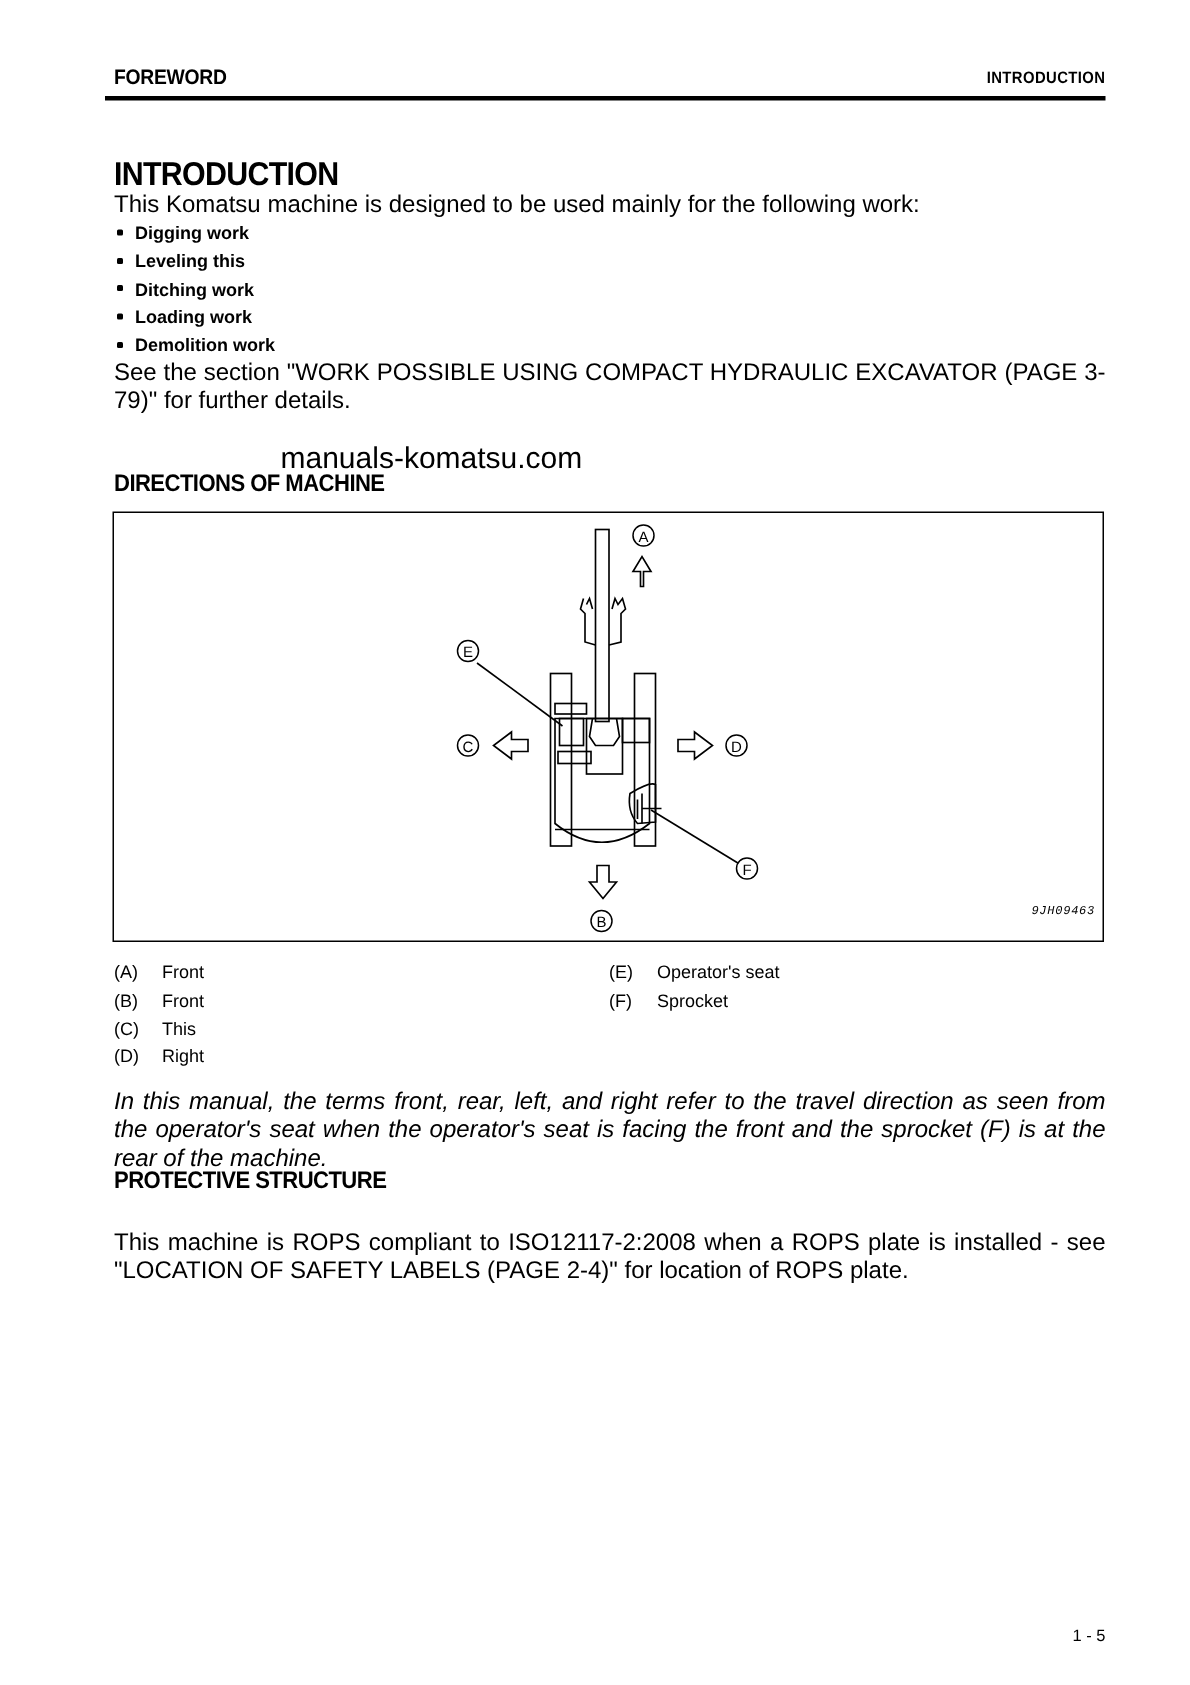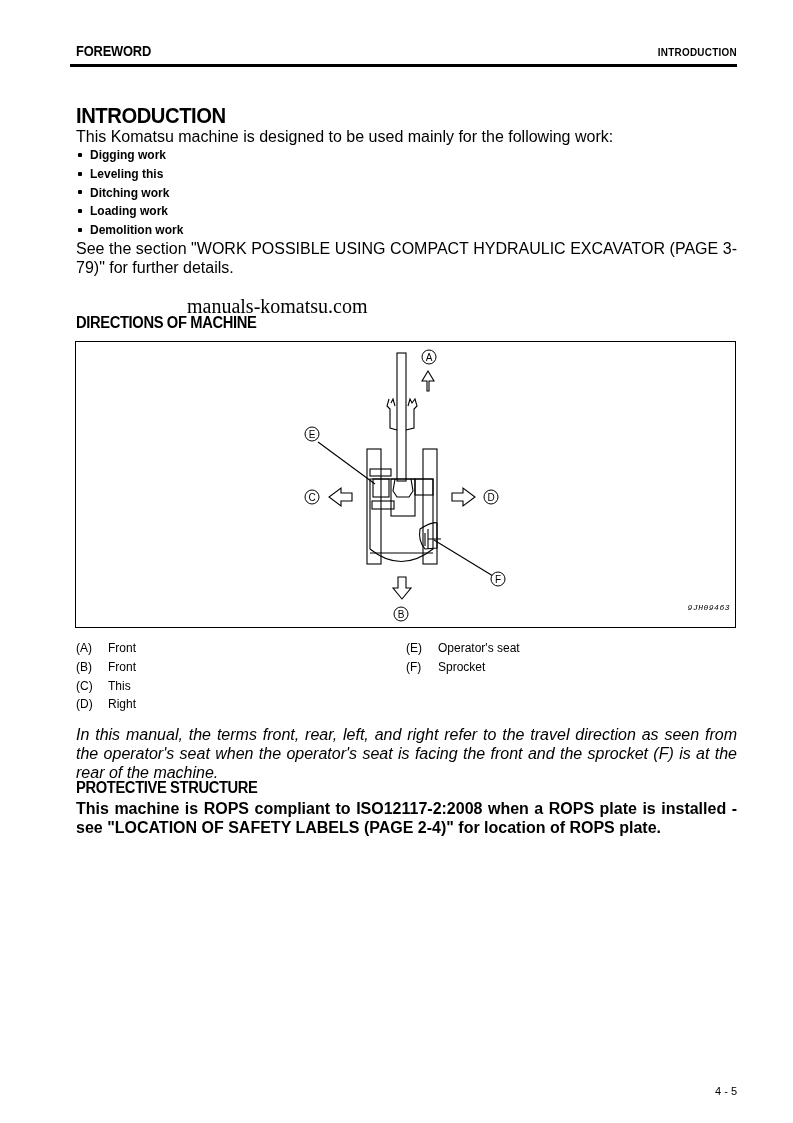--- a/index.html
+++ b/index.html
@@ -9,21 +9,21 @@
   .hdr-left { left: 76px; top: 43px; font-size: 14px; font-weight: bold; letter-spacing: -0.2px; transform: scaleX(0.92); transform-origin: left; }
   .hdr-right { right: 56px; top: 46px; font-size: 11px; font-weight: bold; letter-spacing: 0.3px; transform: scaleX(0.9); transform-origin: right; }
   .hdr-rule { left: 70px; top: 64px; width: 667px; height: 3px; background: #000; }
   .h1 { left: 76px; top: 103px; font-size: 22px; font-weight: bold; letter-spacing: -0.5px; transform: scaleX(0.92); transform-origin: left; }
   .h2 { font-size: 16px; font-weight: bold; letter-spacing: -0.4px; transform: scaleX(0.92); transform-origin: left; left: 76px; }
   .p { font-size: 16px; line-height: 19px; left: 76px; width: 661px; }
   .just { text-align: justify; text-align-last: left; }
   ul.bul { list-style: none; margin: 0; padding: 0; position: absolute; left: 78px; top: 146px; font-size: 12px; }
   ul.bul li { height: 18.8px; line-height: 18.8px; font-weight: bold; }
   ul.bul li .dot { display: inline-block; width: 4px; height: 4px; background: #000; border-radius: 1px; margin-right: 8px; vertical-align: middle; position: relative; top: -1px; }
-  .watermark { left: 187px; top: 295px; font-size: 20px; font-family: Liberation Serif, serif; color: #000; }
+  .watermark { left: 187px; top: 295px; font-size: 20px; font-family: Liberation Sans, sans-serif; color: #000; }
   .figbox { left: 75px; top: 341px; width: 661px; height: 287px; border: 1px solid #000; box-sizing: border-box; }
   .figcode { font-size: 8px; font-family: "Liberation Mono", monospace; right: 5px; bottom: 15px; position: absolute; letter-spacing: 0.5px; font-style: italic; }
   .legend { font-size: 12px; line-height: 18.8px; }
   .legend .k { display: inline-block; width: 32px; }
   .pageno { right: 56px; top: 1085px; font-size: 11px; }
 </style>
 </head>
 <body>
 
 <div class="abs hdr-left">FOREWORD</div>
@@ -109,15 +109,15 @@
   <div><span class="k">(D)</span><span>Right</span></div>
 </div>
 <div class="abs legend" style="left:406px; top:639px;">
   <div><span class="k">(E)</span><span>Operator's seat</span></div>
   <div><span class="k">(F)</span><span>Sprocket</span></div>
 </div>
 
 <div class="abs p just" style="top:725px;font-style:italic;">In this manual, the terms front, rear, left, and right refer to the travel direction as seen from the operator's seat when the operator's seat is facing the front and the sprocket (F) is at the rear of the machine.</div>
 
 <div class="abs h2" style="top:779px;">PROTECTIVE STRUCTURE</div>
-<div class="abs p just" style="top:799px;font-weight:bold;">This machine is ROPS compliant to ISO12117-2:2008 when a ROPS plate is installed - see "LOCATION OF SAFETY LABELS (PAGE 2-4)" for location of ROPS plate.</div>
+<div class="abs p just" style="top:819px;">This machine is ROPS compliant to ISO12117-2:2008 when a ROPS plate is installed - see "LOCATION OF SAFETY LABELS (PAGE 2-4)" for location of ROPS plate.</div>
 
-<div class="abs pageno">4 - 5</div>
+<div class="abs pageno">1 - 5</div>
 
 </body></html>

